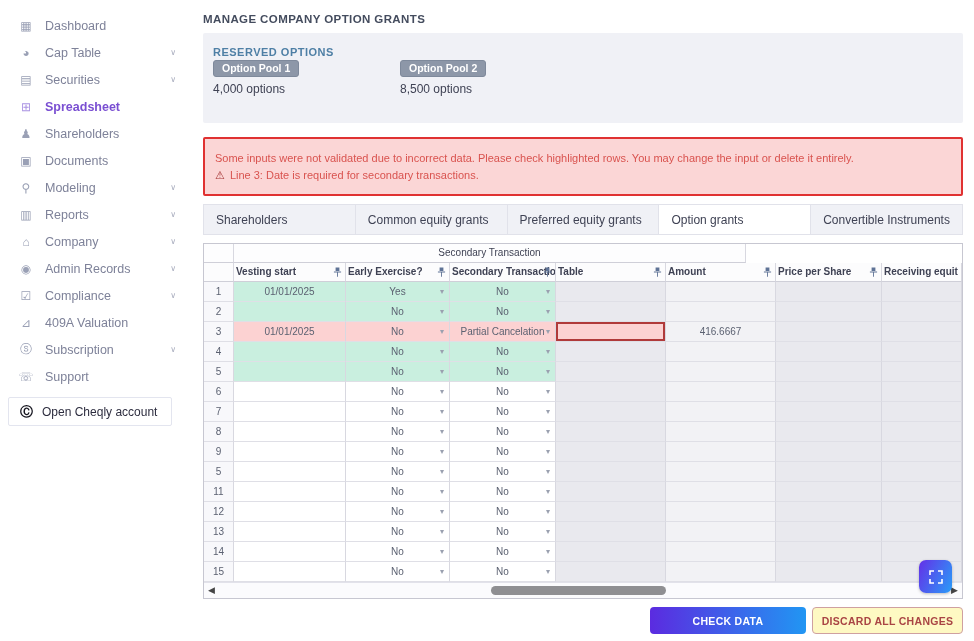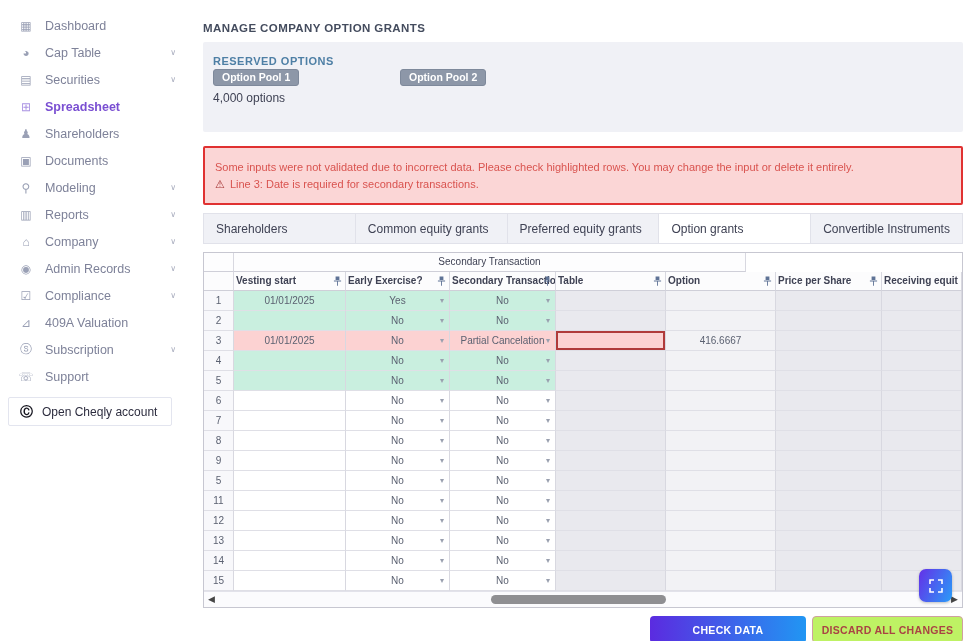--- a/index.html
+++ b/index.html
@@ -15,21 +15,21 @@
   .side-label{white-space:nowrap}
   .side-item.active .side-label{color:#7a4fd2;font-weight:700}
   .side-item.active .side-icon{color:#ab94e3}
   .chev{margin-left:auto;font-size:8px;color:#a8acbe}
   .account-btn{position:absolute;left:8px;top:397px;width:164px;height:29px;border:1px solid #e3e5ef;
                border-radius:2px;display:flex;align-items:center;padding-left:11px;gap:9px;
                font-size:12px;color:#2d2d3f;box-sizing:border-box;cursor:pointer;background:#fff}
   .acct-logo{font-size:13px;font-weight:700;color:#15151f}
 
   
-  .main{position:absolute;left:203px;top:9px;width:760px;height:566px}
+  .main{position:absolute;left:203px;top:0;width:760px;height:566px}
   .page-title{position:absolute;top:13px;left:0;margin:0;font-size:11.5px;font-weight:700;
               color:#444c5e;letter-spacing:.4px}
 
   .reserved{position:absolute;top:33px;left:0;width:760px;height:90px;background:#f0f1f6;
             border-radius:2px;box-sizing:border-box;padding:13px 10px}
   .reserved-title{font-size:11px;font-weight:700;color:#4e7fa5;letter-spacing:.5px}
   .pools{display:flex;}
   .pool{width:187px}
   .badge{display:inline-block;background:#8d97a8;border:1px solid #7e899b;color:#fff;
          font-size:10.5px;font-weight:700;padding:1px 8px 2px;border-radius:3px}
@@ -79,21 +79,21 @@
           background:#8f8f92;cursor:pointer}
 
   .expand-btn{position:absolute;right:10px;bottom:5px;width:33px;height:33px;border:none;border-radius:7px;
               background:linear-gradient(115deg,#6430e8,#2a9cf8);display:flex;align-items:center;
               justify-content:center;cursor:pointer;padding:0;box-shadow:0 1px 3px rgba(0,0,0,.25)}
 
   .btn{position:absolute;top:607px;height:27px;border-radius:4px;font-family:"Liberation Sans",sans-serif;
        font-weight:700;font-size:10.5px;letter-spacing:.3px;cursor:pointer}
   .btn-check{left:447px;width:156px;background:linear-gradient(90deg,#5b2be0,#2196f3);
              color:#fff;border:none}
-  .btn-discard{left:609px;width:151px;background:#bef264;border:1px solid #cfa0a0;color:#a94444}
+  .btn-discard{left:609px;width:151px;background:#fef9c3;border:1px solid #cfa0a0;color:#a94444}
 </style>
 </head>
 <body>
 
 <aside class="sidebar">
   <nav class="nav">
       <div class="side-item">
         <span class="side-icon">▦</span>
         <span class="side-label">Dashboard</span>
       </div>
@@ -164,21 +164,21 @@
   </div>
 </aside>
 
 <main class="main">
   <h1 class="page-title">MANAGE COMPANY OPTION GRANTS</h1>
 
   <section class="reserved">
     <div class="reserved-title">RESERVED OPTIONS</div>
     <div class="pools">
         <div class="pool"><span class="badge">Option Pool 1</span><div class="pool-amount">4,000 options</div></div>
-        <div class="pool"><span class="badge">Option Pool 2</span></div>
+        <div class="pool"><span class="badge">Option Pool 2</span><div class="pool-amount">8,500 options</div></div>
       </div>
   </section>
 
   <section class="error-box">
     <div class="err-line">Some inputs were not validated due to incorrect data. Please check highlighted rows. You may change the input or delete it entirely.</div>
     <div class="err-line">
       <span class="warn">⚠</span><span>Line 3: Date is required for secondary transactions.</span>
     </div>
   </section>
 
@@ -203,21 +203,21 @@
             </svg></div>
           <div class="cell " style="width: 104px;"><span>Early Exercise?</span><svg class="pin" width="9" height="11" viewBox="0 0 9 11">
               <path d="M2.6 0.6 h3.8 v3.4 h-3.8 z M0.9 4.4 h7.2 v1.1 h-7.2 z M4.05 5.5 h0.9 v4.2 h-0.9 z" fill="#5f7396"></path>
             </svg></div>
           <div class="cell " style="width: 106px;"><span>Secondary Transaction?</span><svg class="pin" width="9" height="11" viewBox="0 0 9 11">
               <path d="M2.6 0.6 h3.8 v3.4 h-3.8 z M0.9 4.4 h7.2 v1.1 h-7.2 z M4.05 5.5 h0.9 v4.2 h-0.9 z" fill="#5f7396"></path>
             </svg></div>
           <div class="cell " style="width: 110px;"><span>Table</span><svg class="pin" width="9" height="11" viewBox="0 0 9 11">
               <path d="M2.6 0.6 h3.8 v3.4 h-3.8 z M0.9 4.4 h7.2 v1.1 h-7.2 z M4.05 5.5 h0.9 v4.2 h-0.9 z" fill="#5f7396"></path>
             </svg></div>
-          <div class="cell " style="width: 110px;"><span>Option</span><svg class="pin" width="9" height="11" viewBox="0 0 9 11">
+          <div class="cell " style="width: 110px;"><span>Amount</span><svg class="pin" width="9" height="11" viewBox="0 0 9 11">
               <path d="M2.6 0.6 h3.8 v3.4 h-3.8 z M0.9 4.4 h7.2 v1.1 h-7.2 z M4.05 5.5 h0.9 v4.2 h-0.9 z" fill="#5f7396"></path>
             </svg></div>
           <div class="cell " style="width: 106px;"><span>Price per Share</span><svg class="pin" width="9" height="11" viewBox="0 0 9 11">
               <path d="M2.6 0.6 h3.8 v3.4 h-3.8 z M0.9 4.4 h7.2 v1.1 h-7.2 z M4.05 5.5 h0.9 v4.2 h-0.9 z" fill="#5f7396"></path>
             </svg></div>
           <div class="cell " style="width: 80px;"><span>Receiving equit</span></div>
         </div>
         <div class="trow d-row">
           <div class="cell num-cell" style="width: 30px;">1</div>
           <div class="cell c-mint" style="width: 112px;"><span>01/01/2025</span></div>

